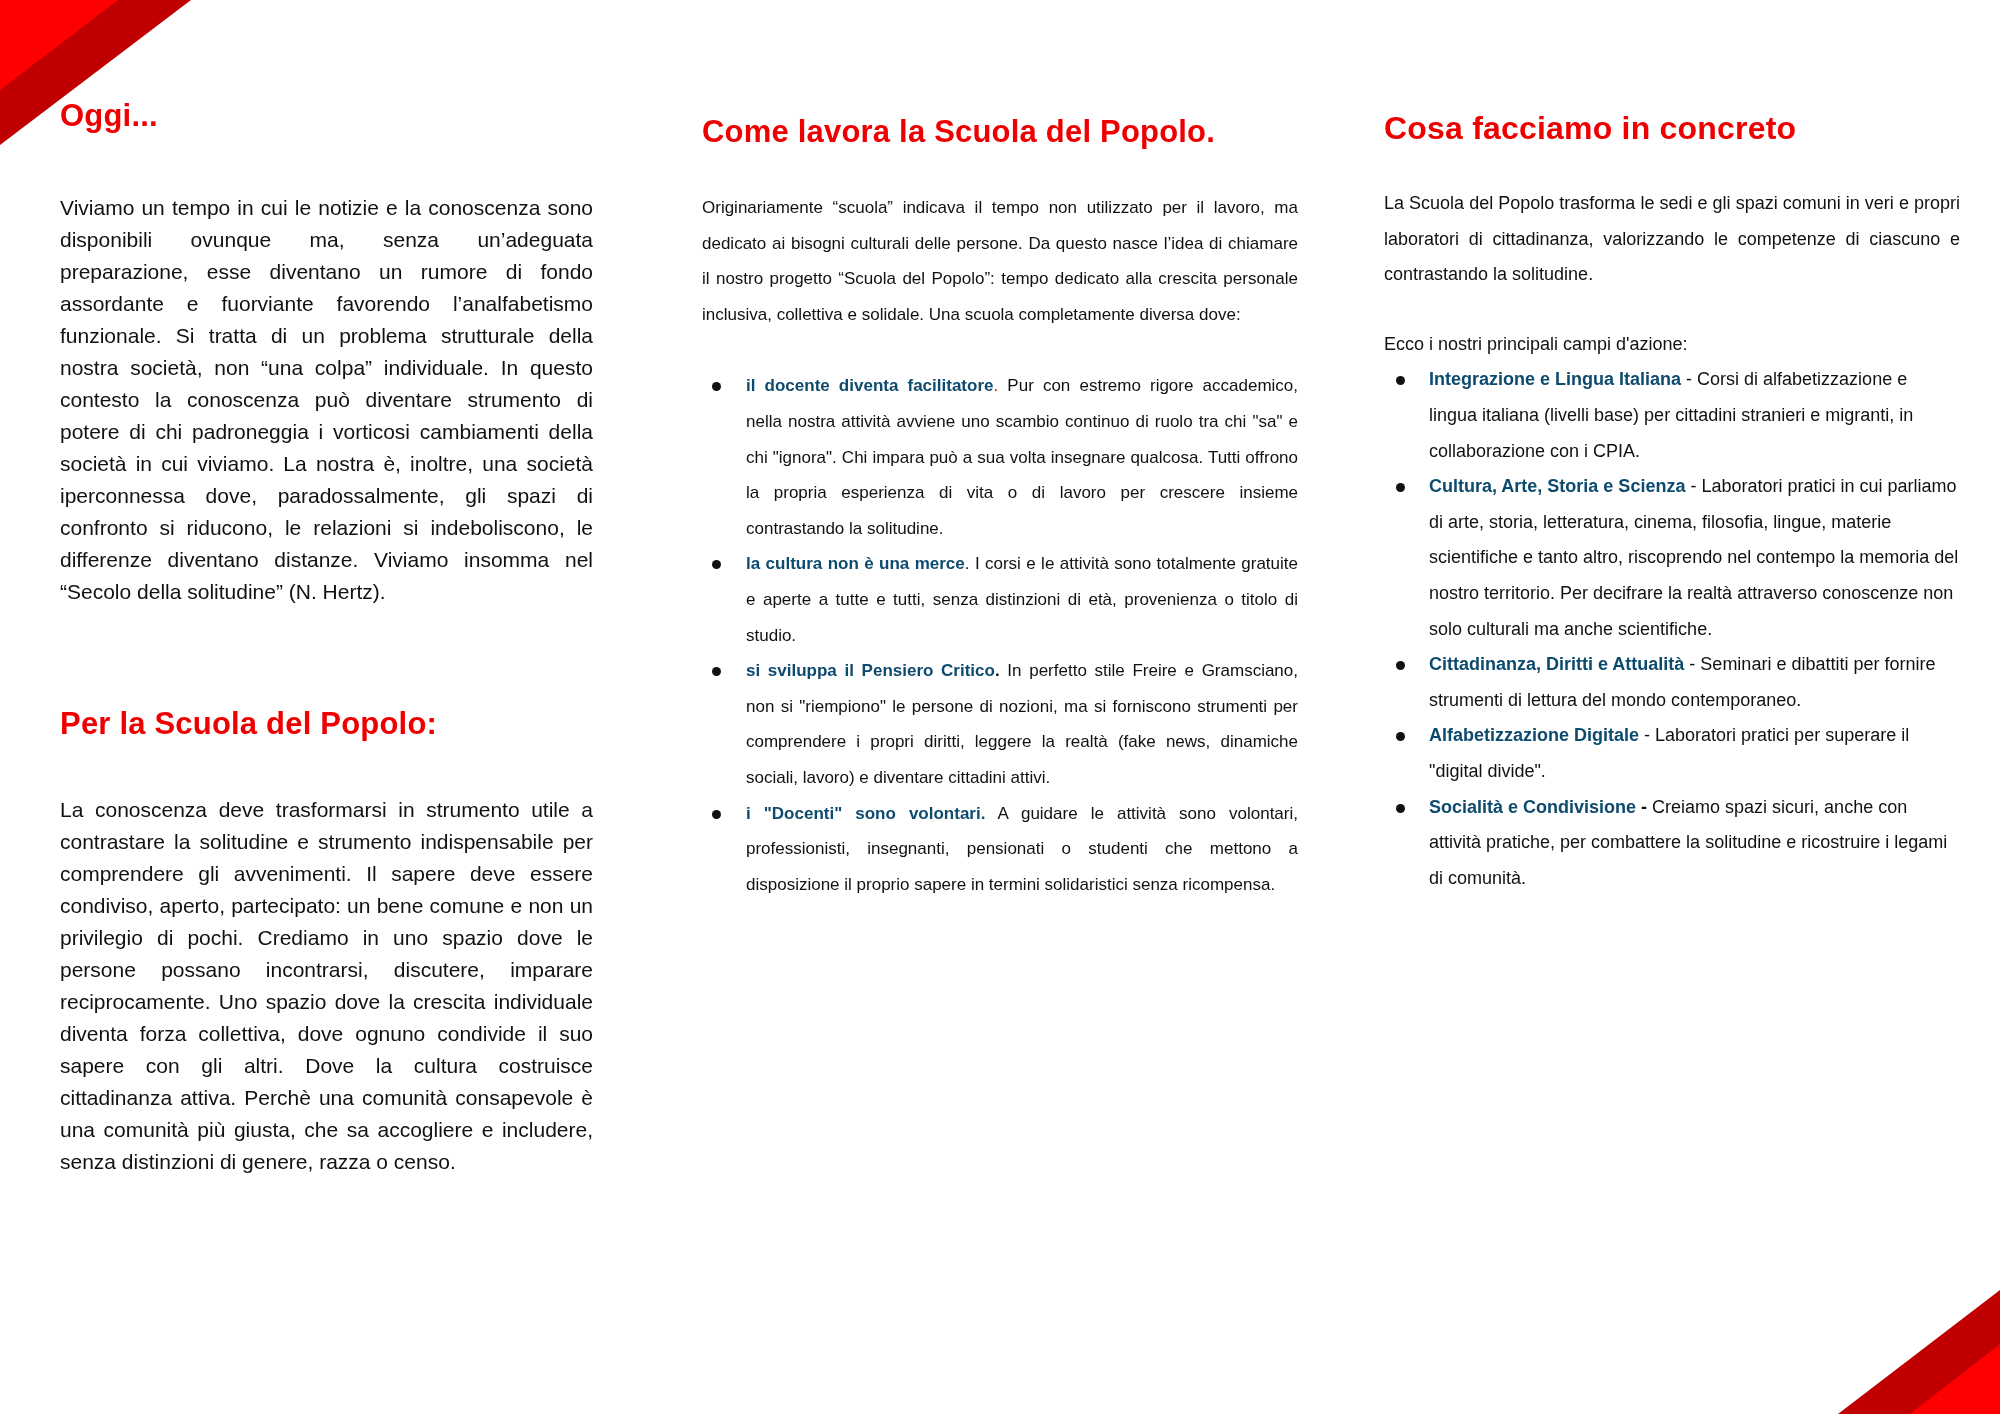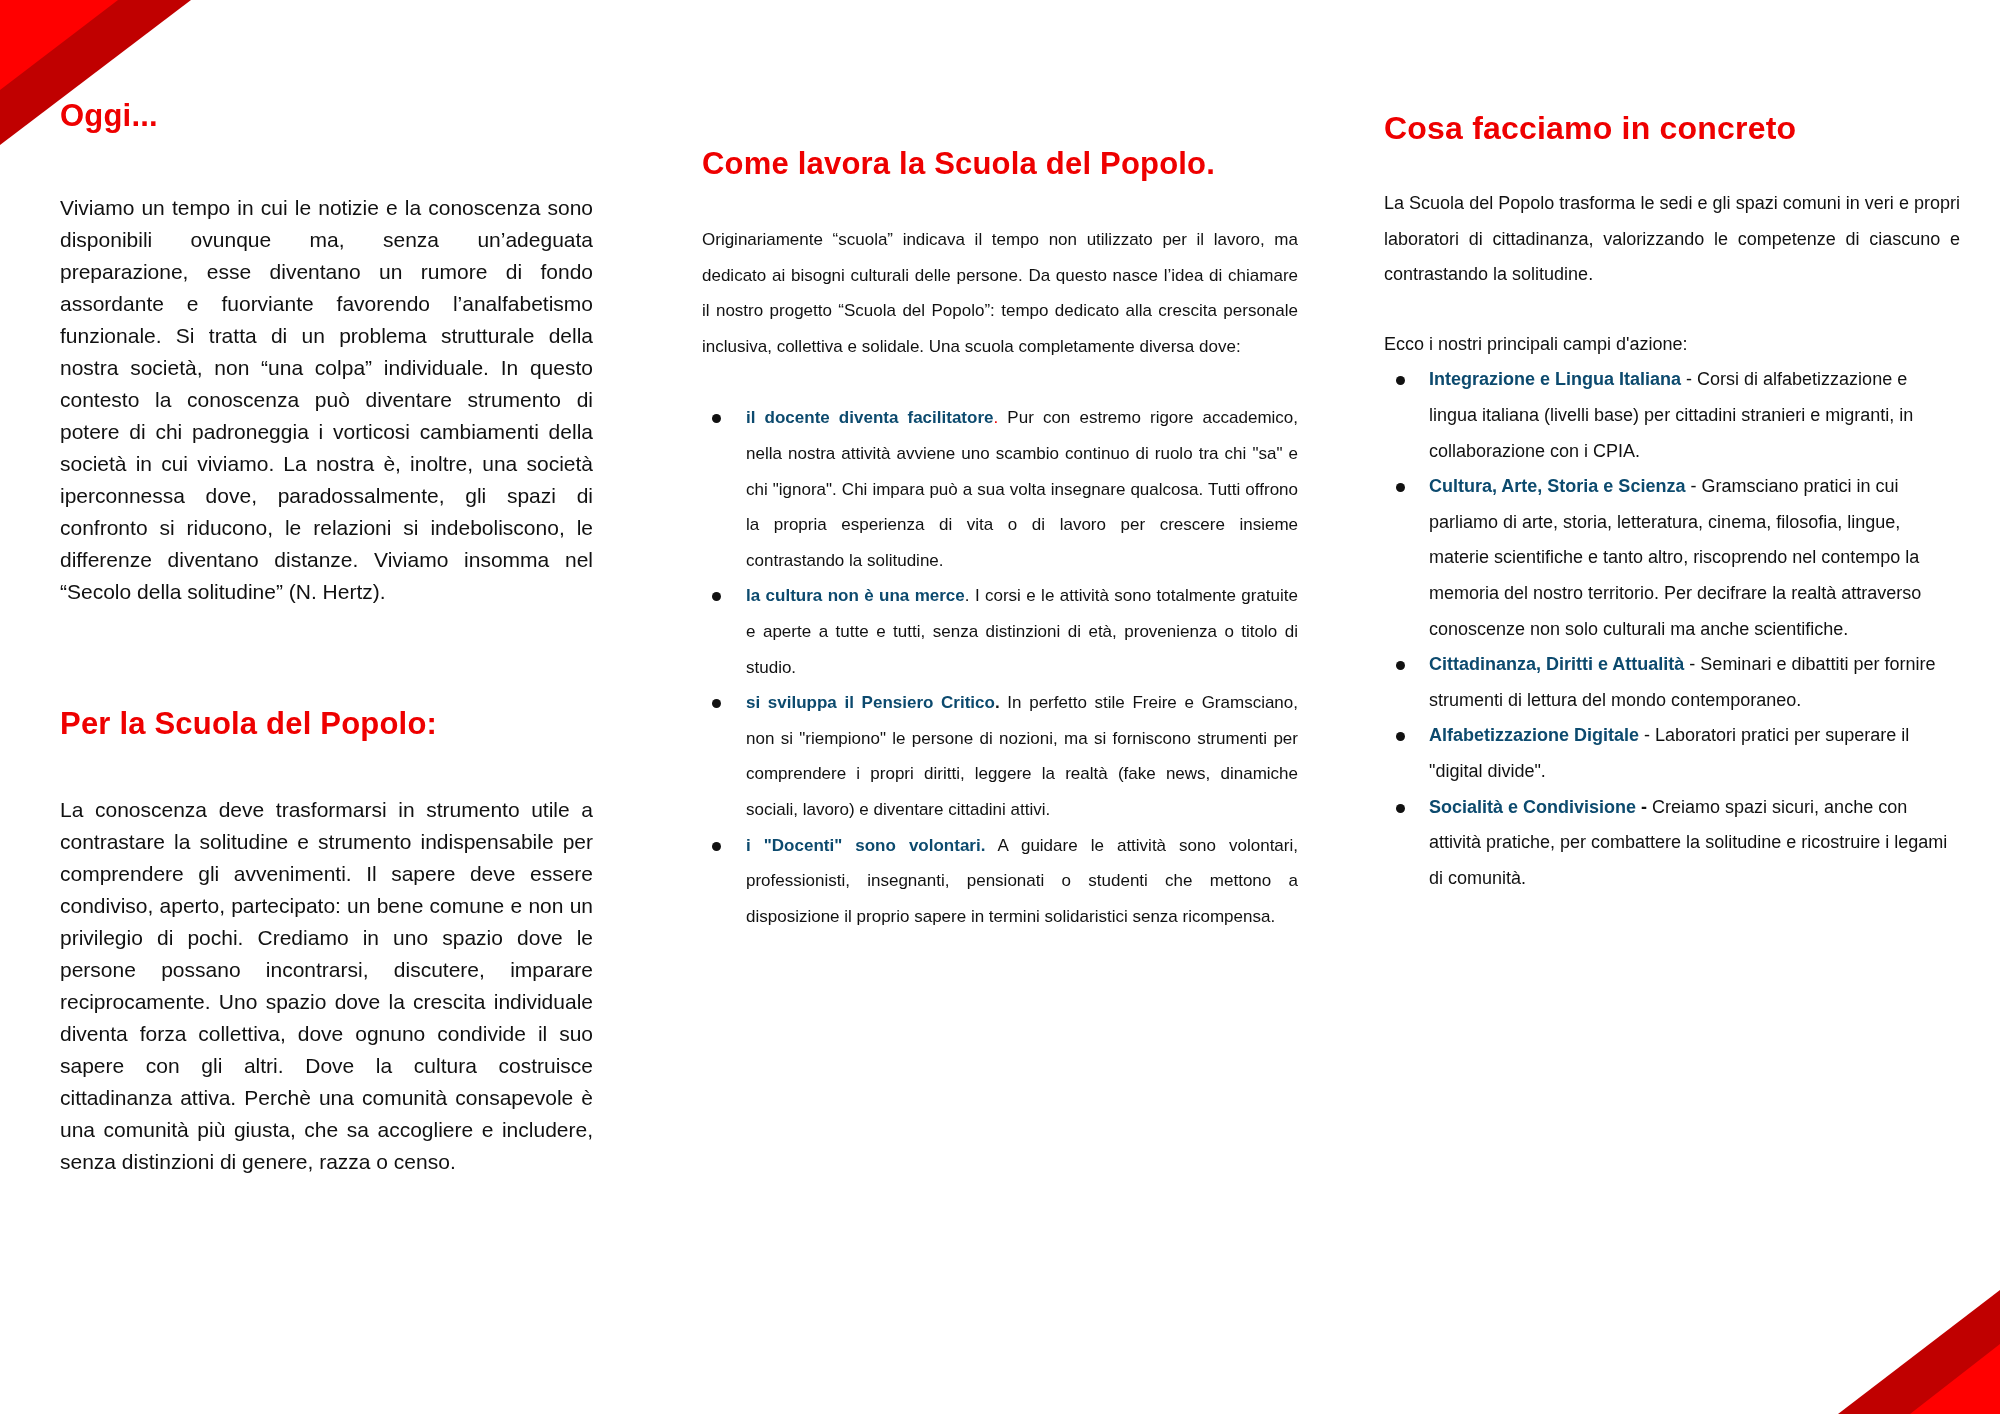--- a/index.html
+++ b/index.html
@@ -8,21 +8,21 @@
     background: #ffffff; color: #111111;
     font-family: "Liberation Sans", "DejaVu Sans", sans-serif;
   }
   .corner { position: absolute; }
   .corner svg { display: block; }
   .corner-tl { left: 0; top: 0; }
   .corner-br { right: 0; bottom: 0; }
 
   .col { position: absolute; }
   .col-1 { left: 60px; top: 96px; width: 533px; }
-  .col-2 { left: 702px; top: 112px; width: 596px; margin-top: 32px; }
+  .col-2 { left: 702px; top: 112px; width: 596px; }
   .col-3 { left: 1384px; top: 108px; width: 576px; }
 
   h2 {
     margin: 0; color: #ee0000; font-weight: bold;
     font-family: "Liberation Sans", "DejaVu Sans", sans-serif;
     letter-spacing: 0.2px;
   }
   .col-1 h2 { font-size: 31px; line-height: 40px; }
   .col-2 h2 { font-size: 31px; line-height: 40px; }
   .col-3 h2 { font-size: 32px; line-height: 40px; }
@@ -104,21 +104,21 @@
   <h2>Cosa facciamo in concreto</h2>
   <p class="intro">La Scuola del Popolo trasforma le sedi e gli spazi comuni in veri e propri laboratori di cittadinanza, valorizzando le competenze di ciascuno e contrastando la solitudine.</p>
   <p class="lead">Ecco i nostri principali campi d'azione:</p>
   <ul>
     <li>
       <span class="bullet"></span>
       <span class="hl">Integrazione e Lingua Italiana</span><span> - </span><span>Corsi di alfabetizzazione e lingua italiana (livelli base) per cittadini stranieri e migranti, in collaborazione con i CPIA.</span>
     </li>
     <li>
       <span class="bullet"></span>
-      <span class="hl">Cultura, Arte, Storia e Scienza</span><span> - </span><span>Gramsciano pratici  in cui parliamo di  arte, storia, letteratura, cinema, filosofia, lingue, materie scientifiche e tanto altro, riscoprendo nel contempo la memoria del nostro territorio. Per decifrare la realtà attraverso conoscenze non solo culturali ma anche scientifiche.</span>
+      <span class="hl">Cultura, Arte, Storia e Scienza</span><span> - </span><span>Laboratori pratici  in cui parliamo di  arte, storia, letteratura, cinema, filosofia, lingue, materie scientifiche e tanto altro, riscoprendo nel contempo la memoria del nostro territorio. Per decifrare la realtà attraverso conoscenze non solo culturali ma anche scientifiche.</span>
     </li>
     <li>
       <span class="bullet"></span>
       <span class="hl">Cittadinanza, Diritti e Attualità</span><span> - </span><span>Seminari e dibattiti per fornire strumenti di lettura del mondo contemporaneo.</span>
     </li>
     <li>
       <span class="bullet"></span>
       <span class="hl">Alfabetizzazione Digitale</span><span> - </span><span>Laboratori pratici per superare il "digital divide".</span>
     </li>
     <li>

